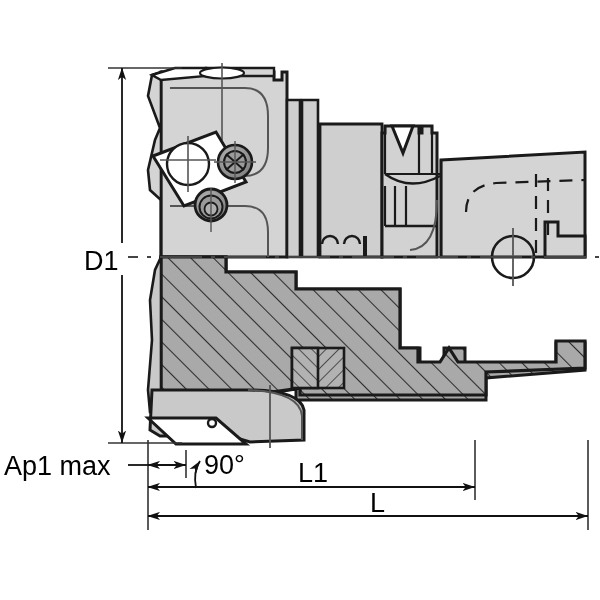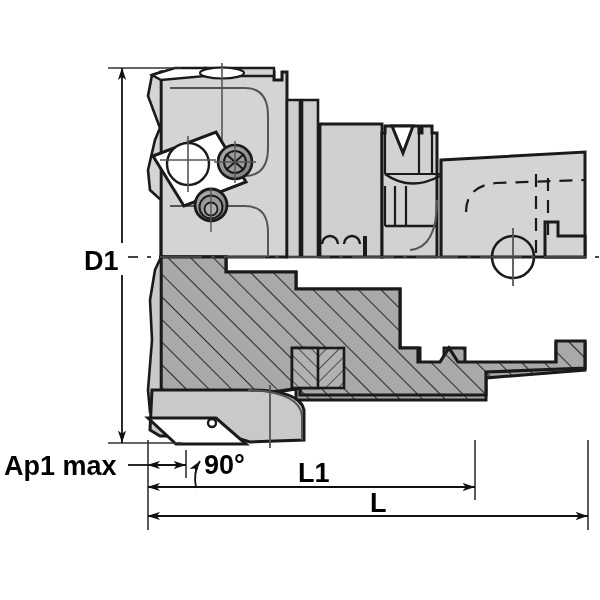--- a/index.html
+++ b/index.html
@@ -1,18 +1,18 @@
 <!DOCTYPE html>
 <html><head>
 <meta charset="utf-8">
 <style>
   html,body{margin:0;padding:0;background:#ffffff;}
   body{width:600px;height:600px;overflow:hidden;
        font-family:"Liberation Sans", sans-serif;}
-  #stage{position:relative;width:532px;height:600px;background:#fff;font-weight:bold;}
+  #stage{position:relative;width:532px;height:600px;background:#fff;}
   svg{display:block;}
   .lbl{font-family:"Liberation Sans", sans-serif;font-size:27px;fill:#000;}
 </style>
 </head>
 <body>
 
 <div id="stage">
 <svg width="600" height="600" viewBox="0 0 600 600">
 
   <defs>

